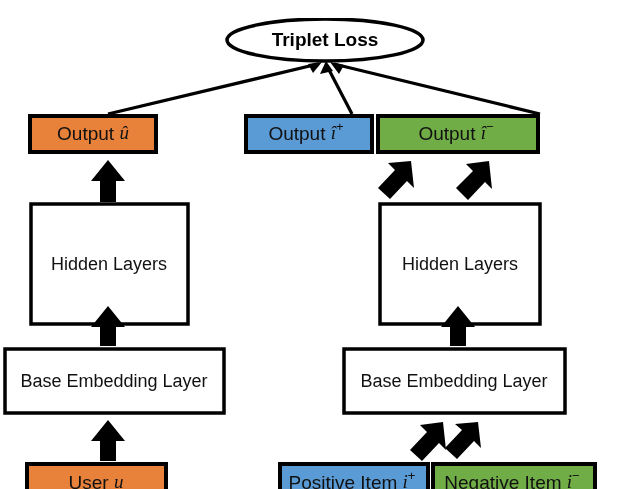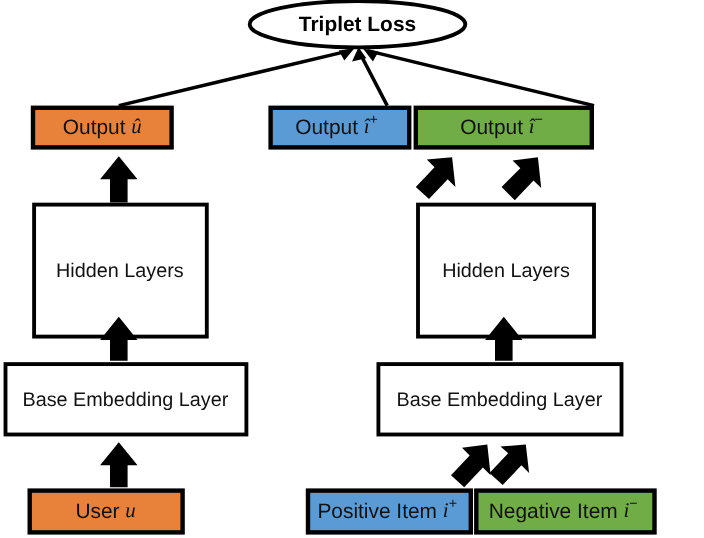--- a/index.html
+++ b/index.html
@@ -10,20 +10,21 @@
   body {
     width: 640px;
     height: 489px;
     font-family: "Liberation Sans", sans-serif;
     overflow: hidden;
   }
   #diagram-root {
     position: relative;
     width: 640px;
     height: 416px;
+    margin-top: 18px;
   }
   svg.diagram {
     display: block;
     width: 640px;
     height: 489px;
   }
   .node-box {
     stroke: #000000;
     stroke-width: 4;
   }

